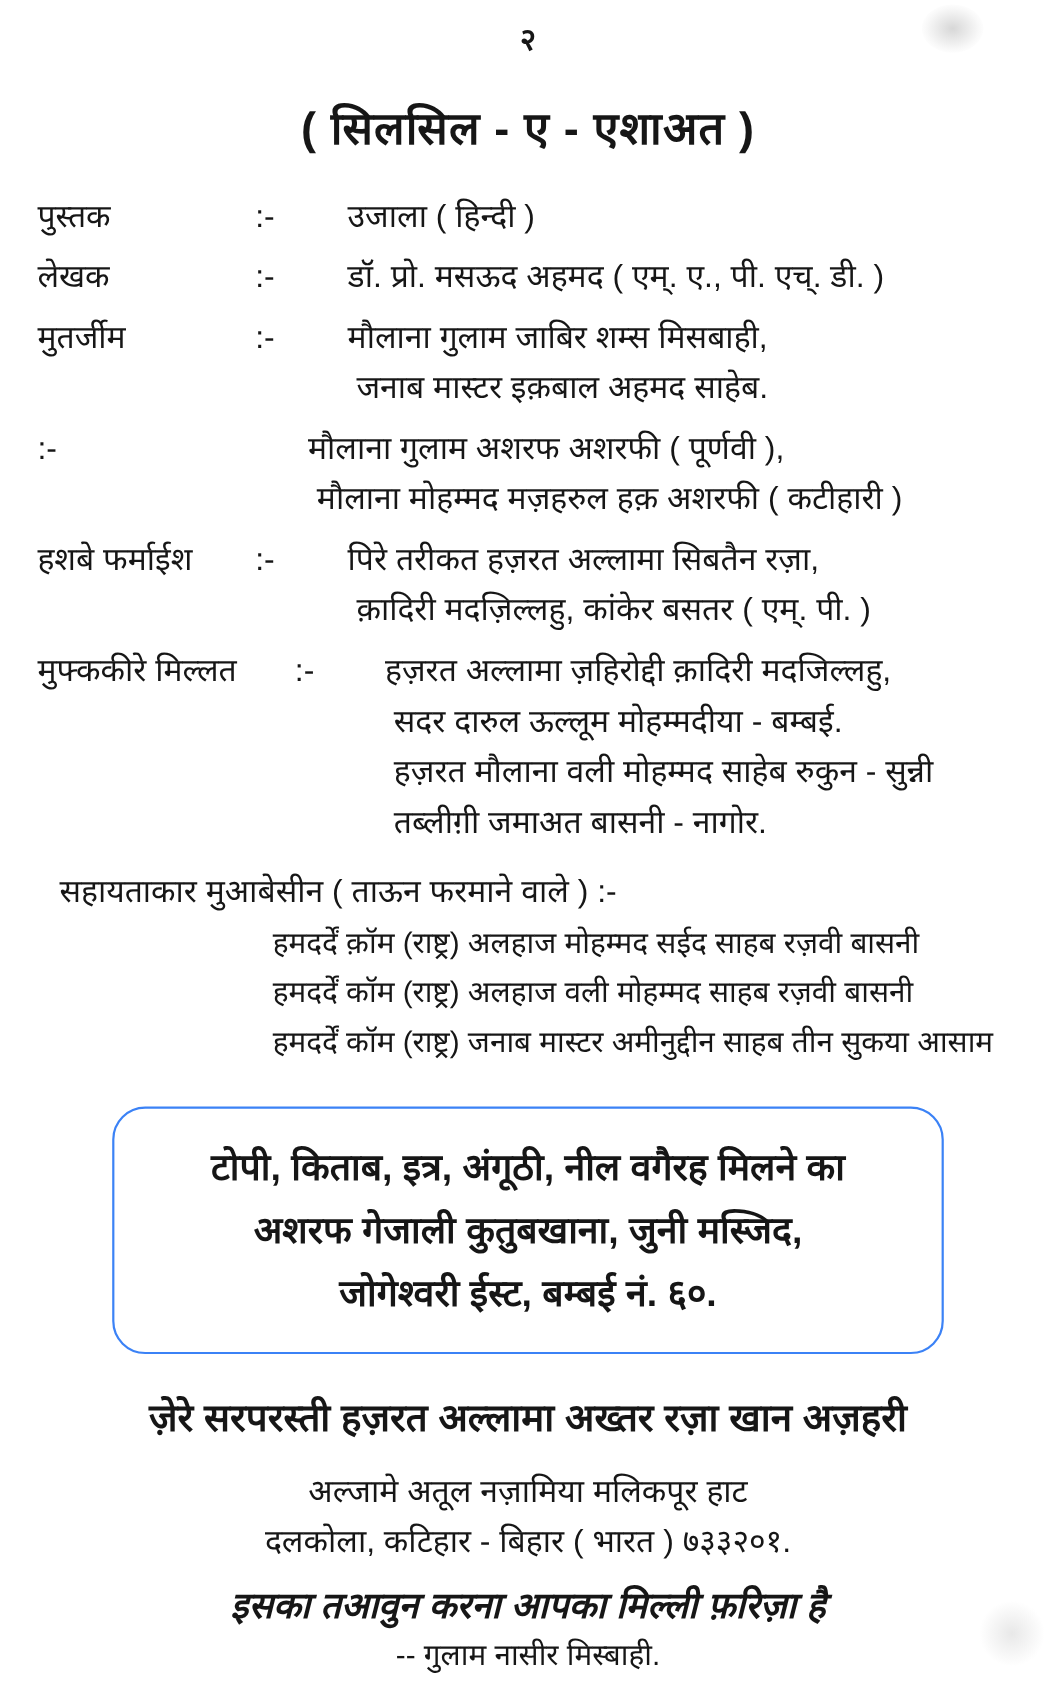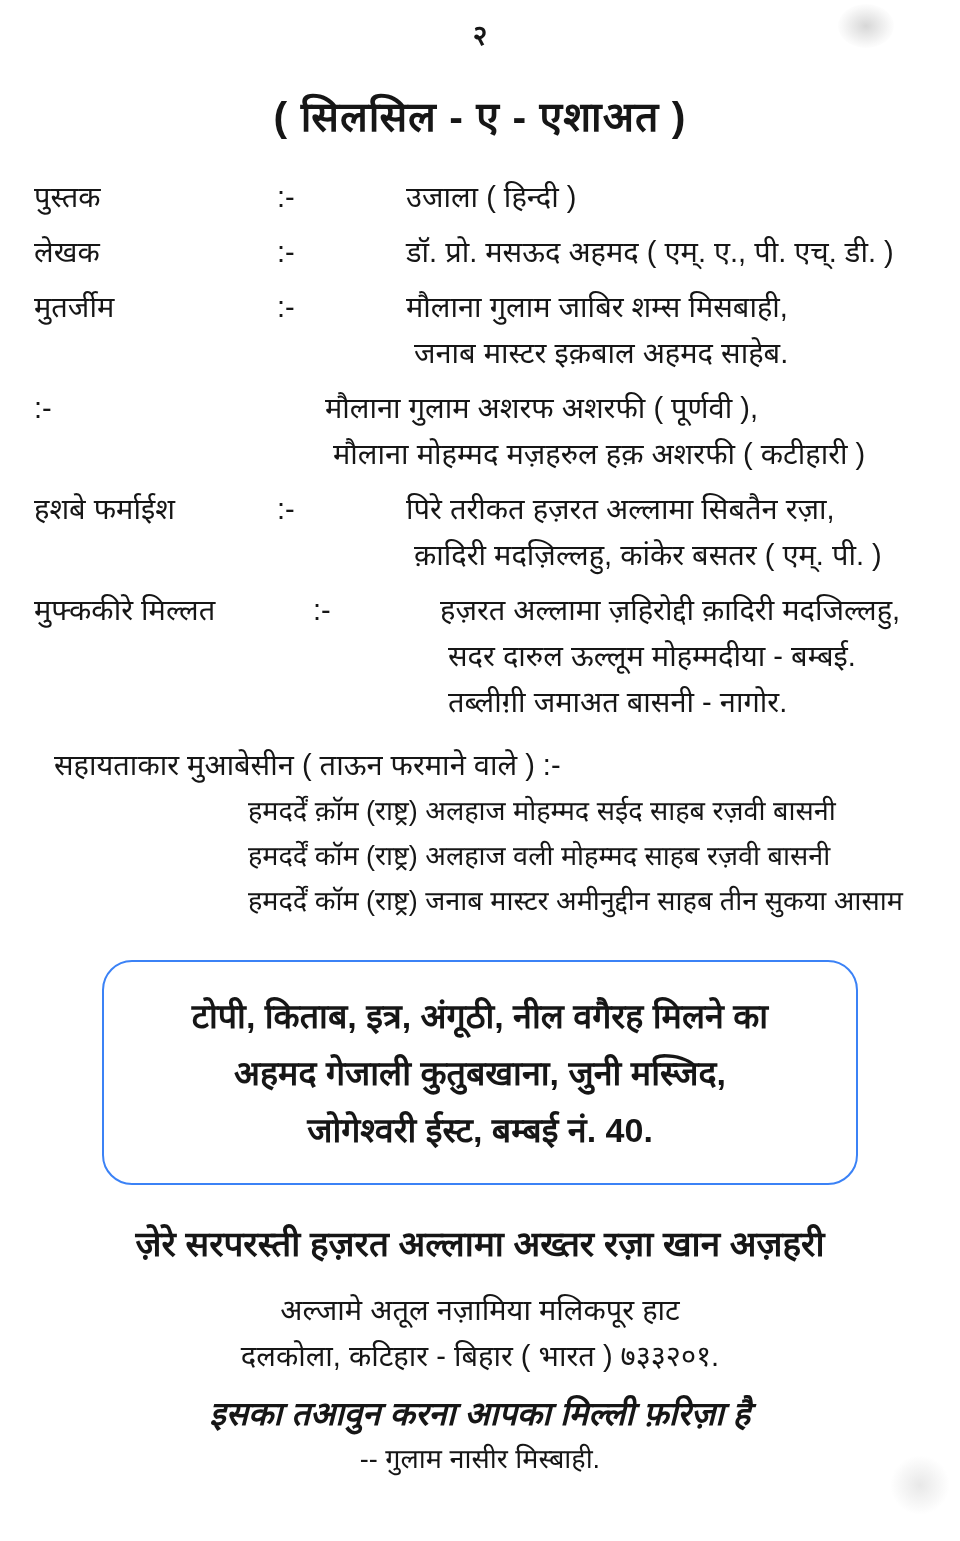--- a/index.html
+++ b/index.html
@@ -34,21 +34,20 @@
     font-size:41px; font-weight:700;
     line-height:66px;
     letter-spacing:1px;
   }
   
   .credits { margin:24px 0 0 34px; font-size:29px; }
   .row {
     display:grid;
     grid-template-columns:198px 36px auto;
     margin-bottom:9px;
-    gap:45px;
   }
   .row.wide { grid-template-columns:234px 34px auto; }
   .credit-label { line-height:46px; white-space:nowrap; }
   .credit-sep { line-height:46px; }
   .credit-value .line { line-height:46px; white-space:nowrap;margin-left:48px; }
   .credit-value .line + .line { padding-left:8px; }
   
   .helpers { margin:16px 0 0 54px; font-size:29px; }
   .helpers-heading { line-height:48px; white-space:nowrap; }
   .helper-lines { margin-left:194px; font-size:27px; }
@@ -155,39 +154,40 @@
         <div class="line">क़ादिरी मदज़िल्लहु, कांकेर बसतर ( एम्. पी. )</div>
       </div>
     </div>
 
     <div class="row wide">
       <div class="credit-label">मुफ्ककीरे मिल्लत</div>
       <div class="credit-sep">:-</div>
       <div class="credit-value">
         <div class="line">हज़रत अल्लामा ज़हिरोद्दी क़ादिरी मदजिल्लहु,</div>
         <div class="line">सदर दारुल ऊल्लूम मोहम्मदीया - बम्बई.</div>
+        <div class="line">हज़रत मौलाना वली मोहम्मद साहेब रुकुन - सुन्नी</div>
         <div class="line">तब्लीग़ी जमाअत बासनी - नागोर.</div>
       </div>
     </div>
 
   </div>
 
   <div class="helpers">
     <div class="helpers-heading">सहायताकार मुआबेसीन ( ताऊन फरमाने वाले ) :-</div>
     <div class="helper-lines">
       <div class="line">हमदर्दें क़ॉम (राष्ट्र) अलहाज मोहम्मद सईद साहब रज़वी बासनी</div>
       <div class="line">हमदर्दें कॉम (राष्ट्र) अलहाज वली मोहम्मद साहब रज़वी बासनी</div>
       <div class="line">हमदर्दें कॉम (राष्ट्र) जनाब मास्टर अमीनुद्दीन साहब तीन सुकया आसाम</div>
     </div>
   </div>
 
   <div class="notice-box">
     <div class="line">टोपी, किताब, इत्र, अंगूठी, नील वगैरह मिलने का</div>
-    <div class="line">अहमद गेजाली कुतुबखाना, जुनी मस्जिद,</div>
-    <div class="line">जोगेश्वरी ईस्ट, बम्बई नं. 40.</div>
+    <div class="line">अशरफ गेजाली कुतुबखाना, जुनी मस्जिद,</div>
+    <div class="line">जोगेश्वरी ईस्ट, बम्बई नं. ६०.</div>
   </div>
 
   <div class="patronage">ज़ेरे सरपरस्ती हज़रत अल्लामा अख्तर रज़ा खान अज़हरी</div>
   <div class="institute">अल्जामे अतूल नज़ामिया मलिकपूर हाट</div>
   <div class="address">दलकोला, कटिहार - बिहार ( भारत )  ७३३२०१.</div>
   <div class="appeal">इसका तआवुन करना आपका मिल्ली फ़रिज़ा है</div>
   <div class="signature">-- गुलाम नासीर मिस्बाही.</div>
 
 </div>
 

